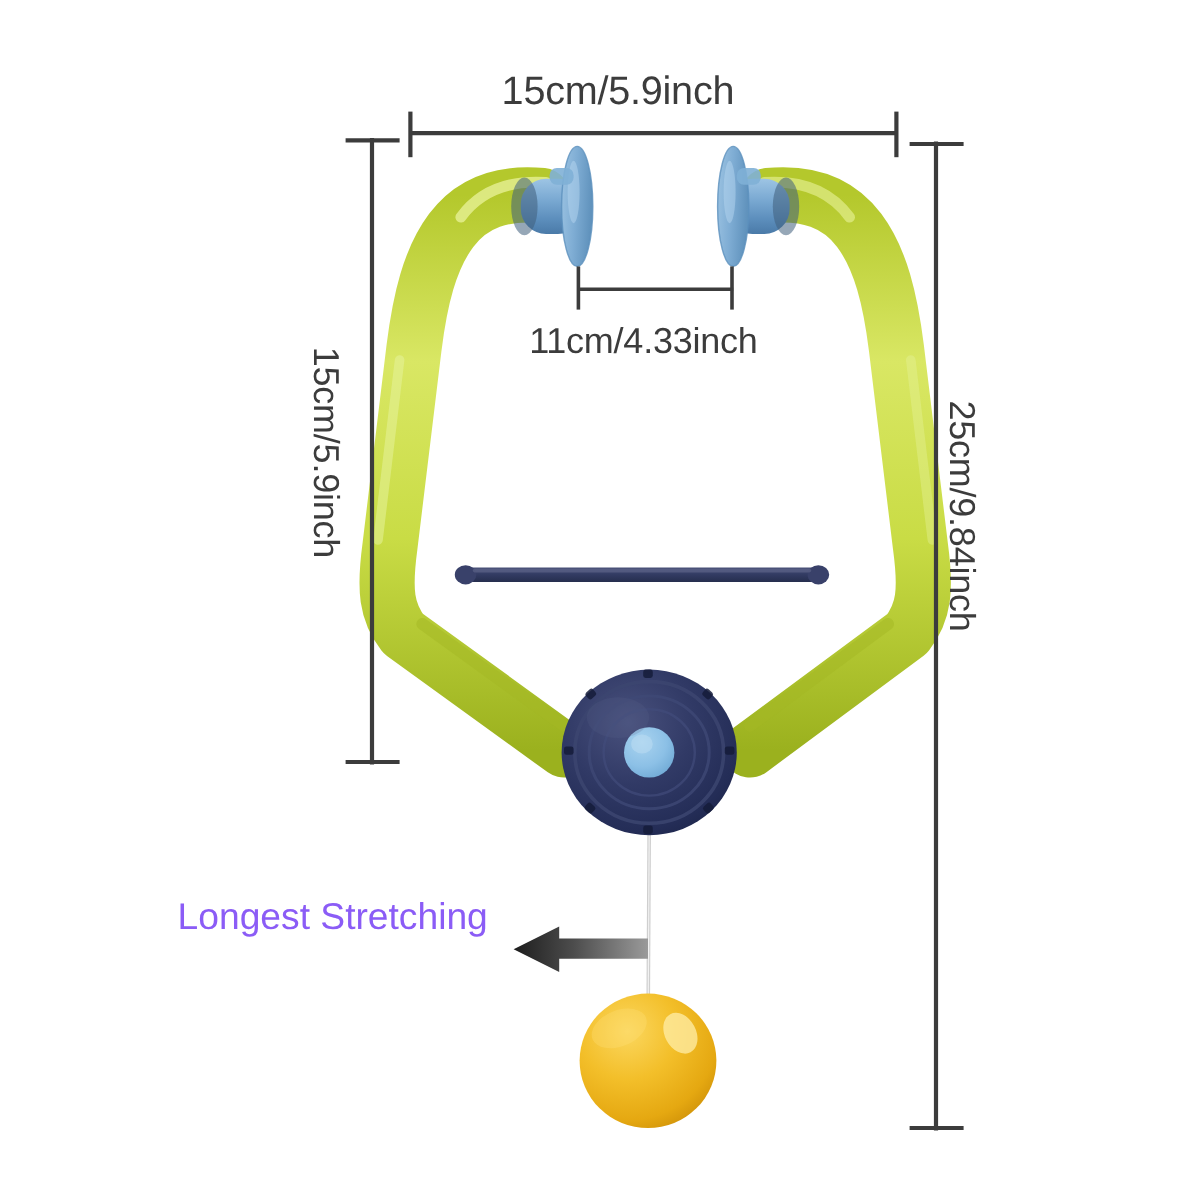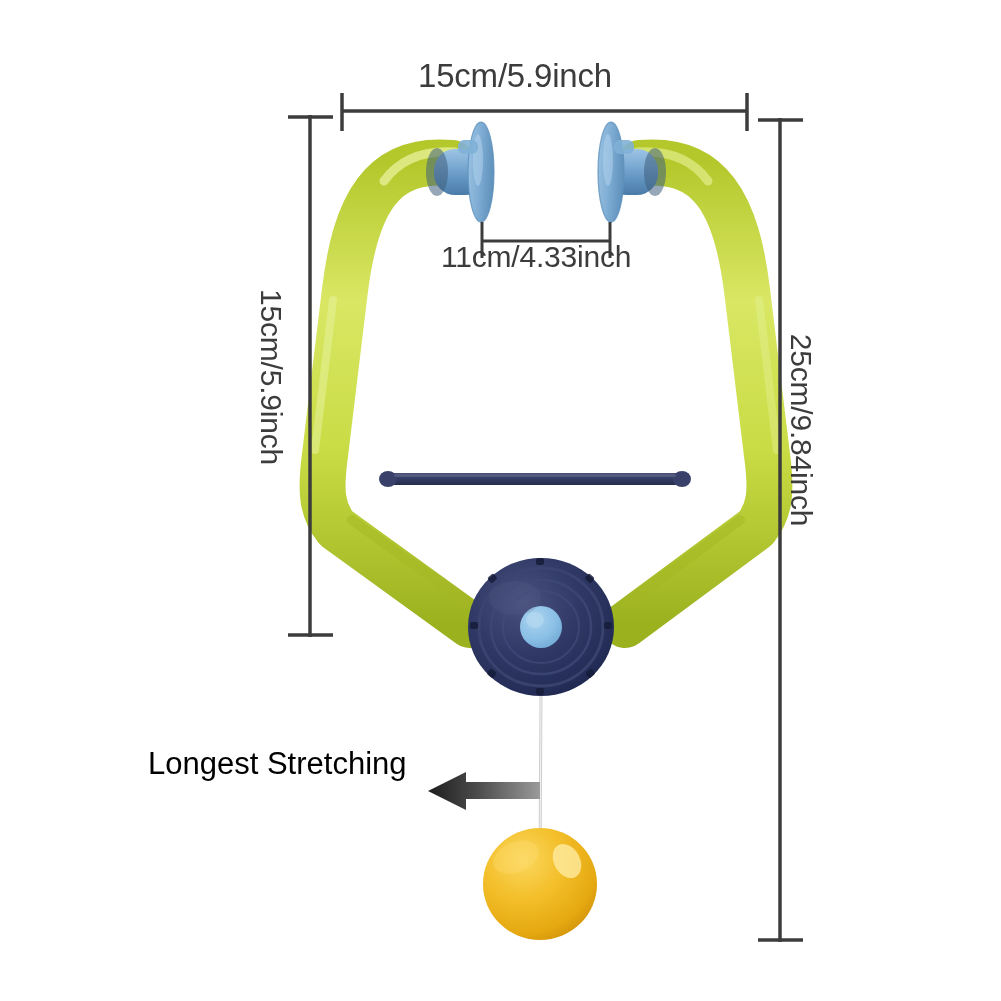--- a/index.html
+++ b/index.html
@@ -32,21 +32,21 @@
     white-space: nowrap;
     letter-spacing: -0.2px;
   }
   #label-top {
     left: 418px;
     top: 57px;
     font-size: 33px;
   }
   #label-inner {
     left: 441px;
-    top: 240px;
+    top: 268px;
     font-size: 30px;
   }
   #label-left {
     left: 271px;
     top: 377px;
     font-size: 30px;
     transform: translate(-50%, -50%) rotate(90deg);
     transform-origin: center center;
   }
   #label-right {
@@ -55,21 +55,21 @@
     font-size: 30px;
     transform: translate(-50%, -50%) rotate(90deg);
     transform-origin: center center;
   }
   #note-block {
     position: absolute;
     left: 148px;
     top: 744px;
     font-size: 31px;
     line-height: 40px;
-    color: #000000;
+    color: #8b5cf6;
   }
   #note-block div { white-space: nowrap; }
 </style>
 </head>
 <body>
 
 <div id="stage">
 
   <svg id="art" viewBox="0 0 1001 1001">
     <defs>

